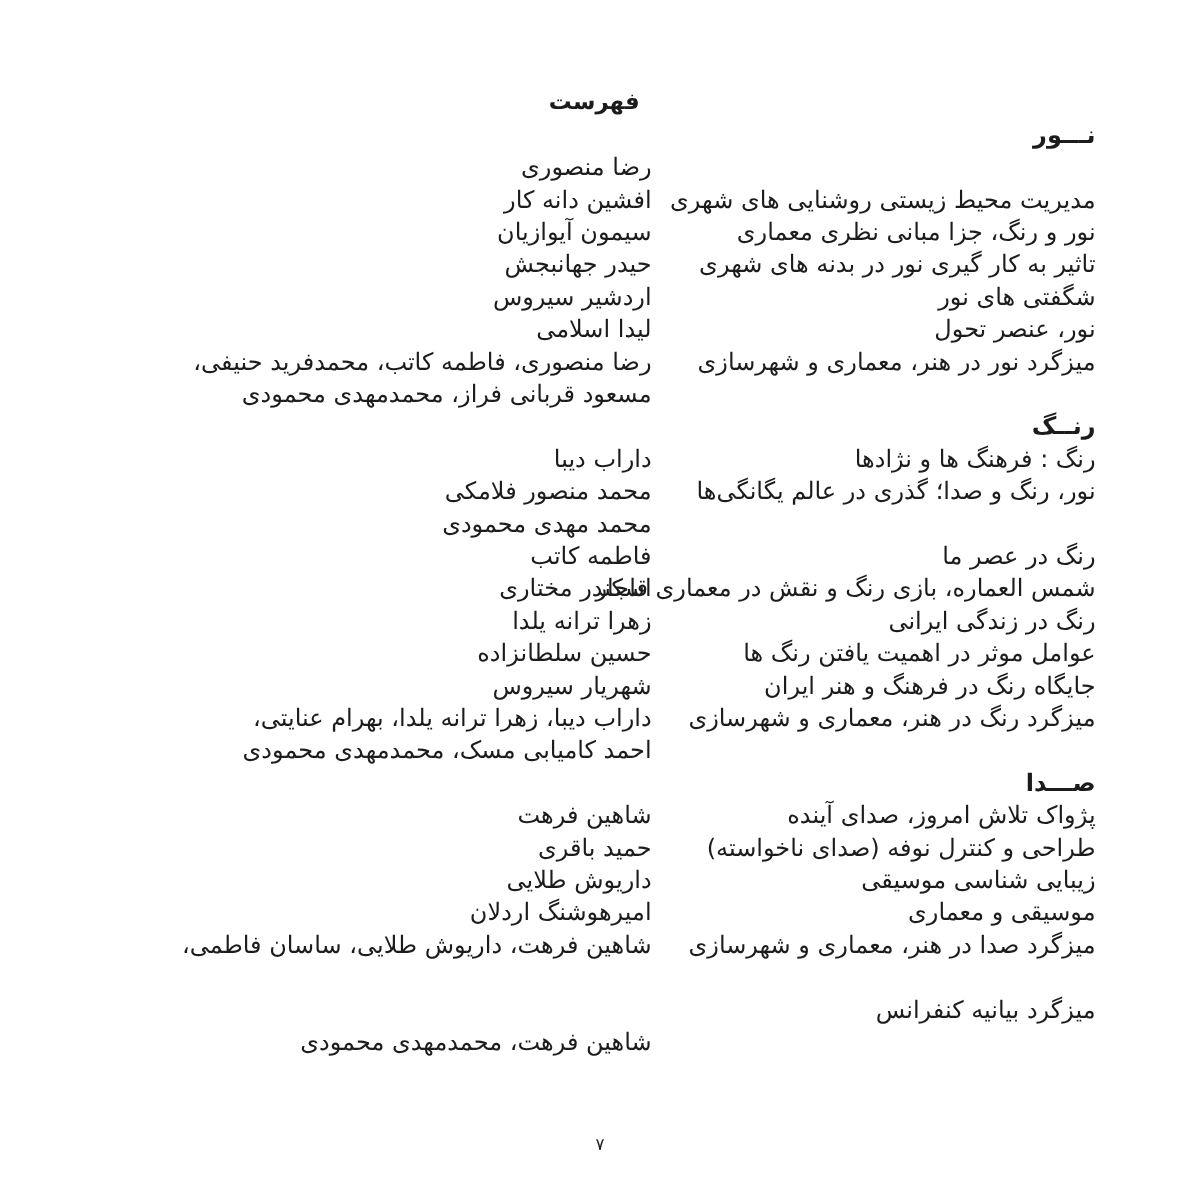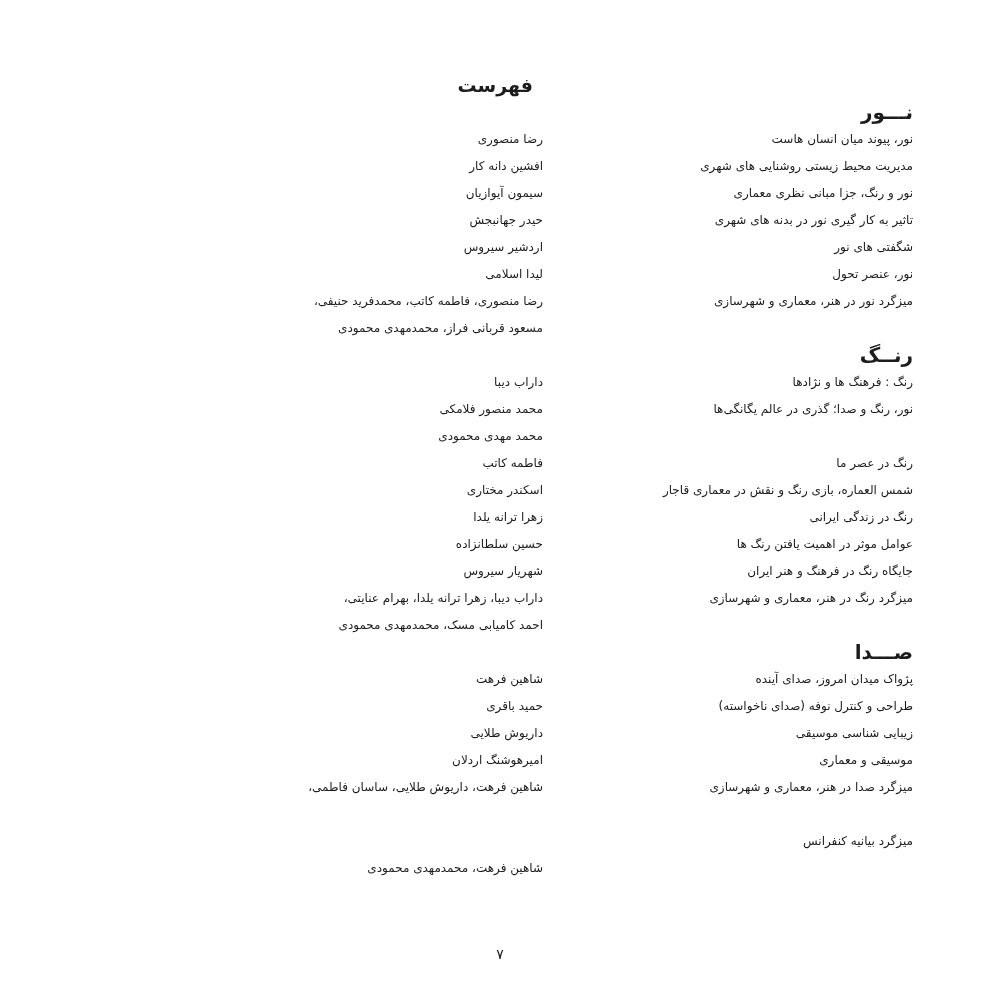--- a/index.html
+++ b/index.html
@@ -38,21 +38,21 @@
     white-space: nowrap;
   }
   .toc-row {
     position: relative;
     height: 27px;
   }
   .toc-row .entry-title,
   .toc-row .entry-names {
     position: absolute;
     top: 0;
-    font-size: 12px;
+    font-size: 20px;
     line-height: 27px;
     white-space: nowrap;
   }
   .toc-row .entry-title { right: 0; }
   .toc-row .entry-names { right: 370px; }
   .section { margin: 0; }
   .section.no-heading { margin-top: 27px; }
   .page-number {
     position: absolute;
     left: 0;
@@ -67,21 +67,20 @@
 </head>
 <body>
 
 <div class="page">
   <div class="doc-title">فهرست</div>
 
   <div id="toc-sections">
       <div class="section">
         <div class="section-heading">نـــور</div>
         <div class="toc-row">
-          <span class="entry-title">نور، پیوند میان انسان هاست</span>
           <span class="entry-names">رضا منصوری</span>
         </div>
         <div class="toc-row">
           <span class="entry-title">مدیریت محیط زیستی روشنایی های شهری</span>
           <span class="entry-names">افشین دانه کار</span>
         </div>
         <div class="toc-row">
           <span class="entry-title">نور و رنگ، جزا مبانی نظری معماری</span>
           <span class="entry-names">سیمون آیوازیان</span>
         </div>
@@ -144,21 +143,21 @@
           <span class="entry-names">داراب دیبا، زهرا ترانه یلدا، بهرام عنایتی،</span>
         </div>
         <div class="toc-row">
           <span class="entry-title"></span>
           <span class="entry-names">احمد کامیابی مسک، محمدمهدی محمودی</span>
         </div>
       </div>
       <div class="section">
         <div class="section-heading">صـــدا</div>
         <div class="toc-row">
-          <span class="entry-title">پژواک میدان امروز، صدای آینده</span>
+          <span class="entry-title">پژواک تلاش امروز، صدای آینده</span>
           <span class="entry-names">شاهین فرهت</span>
         </div>
         <div class="toc-row">
           <span class="entry-title">طراحی و کنترل نوفه (صدای ناخواسته)</span>
           <span class="entry-names">حمید باقری</span>
         </div>
         <div class="toc-row">
           <span class="entry-title">زیبایی شناسی موسیقی</span>
           <span class="entry-names">داریوش طلایی</span>
         </div>

